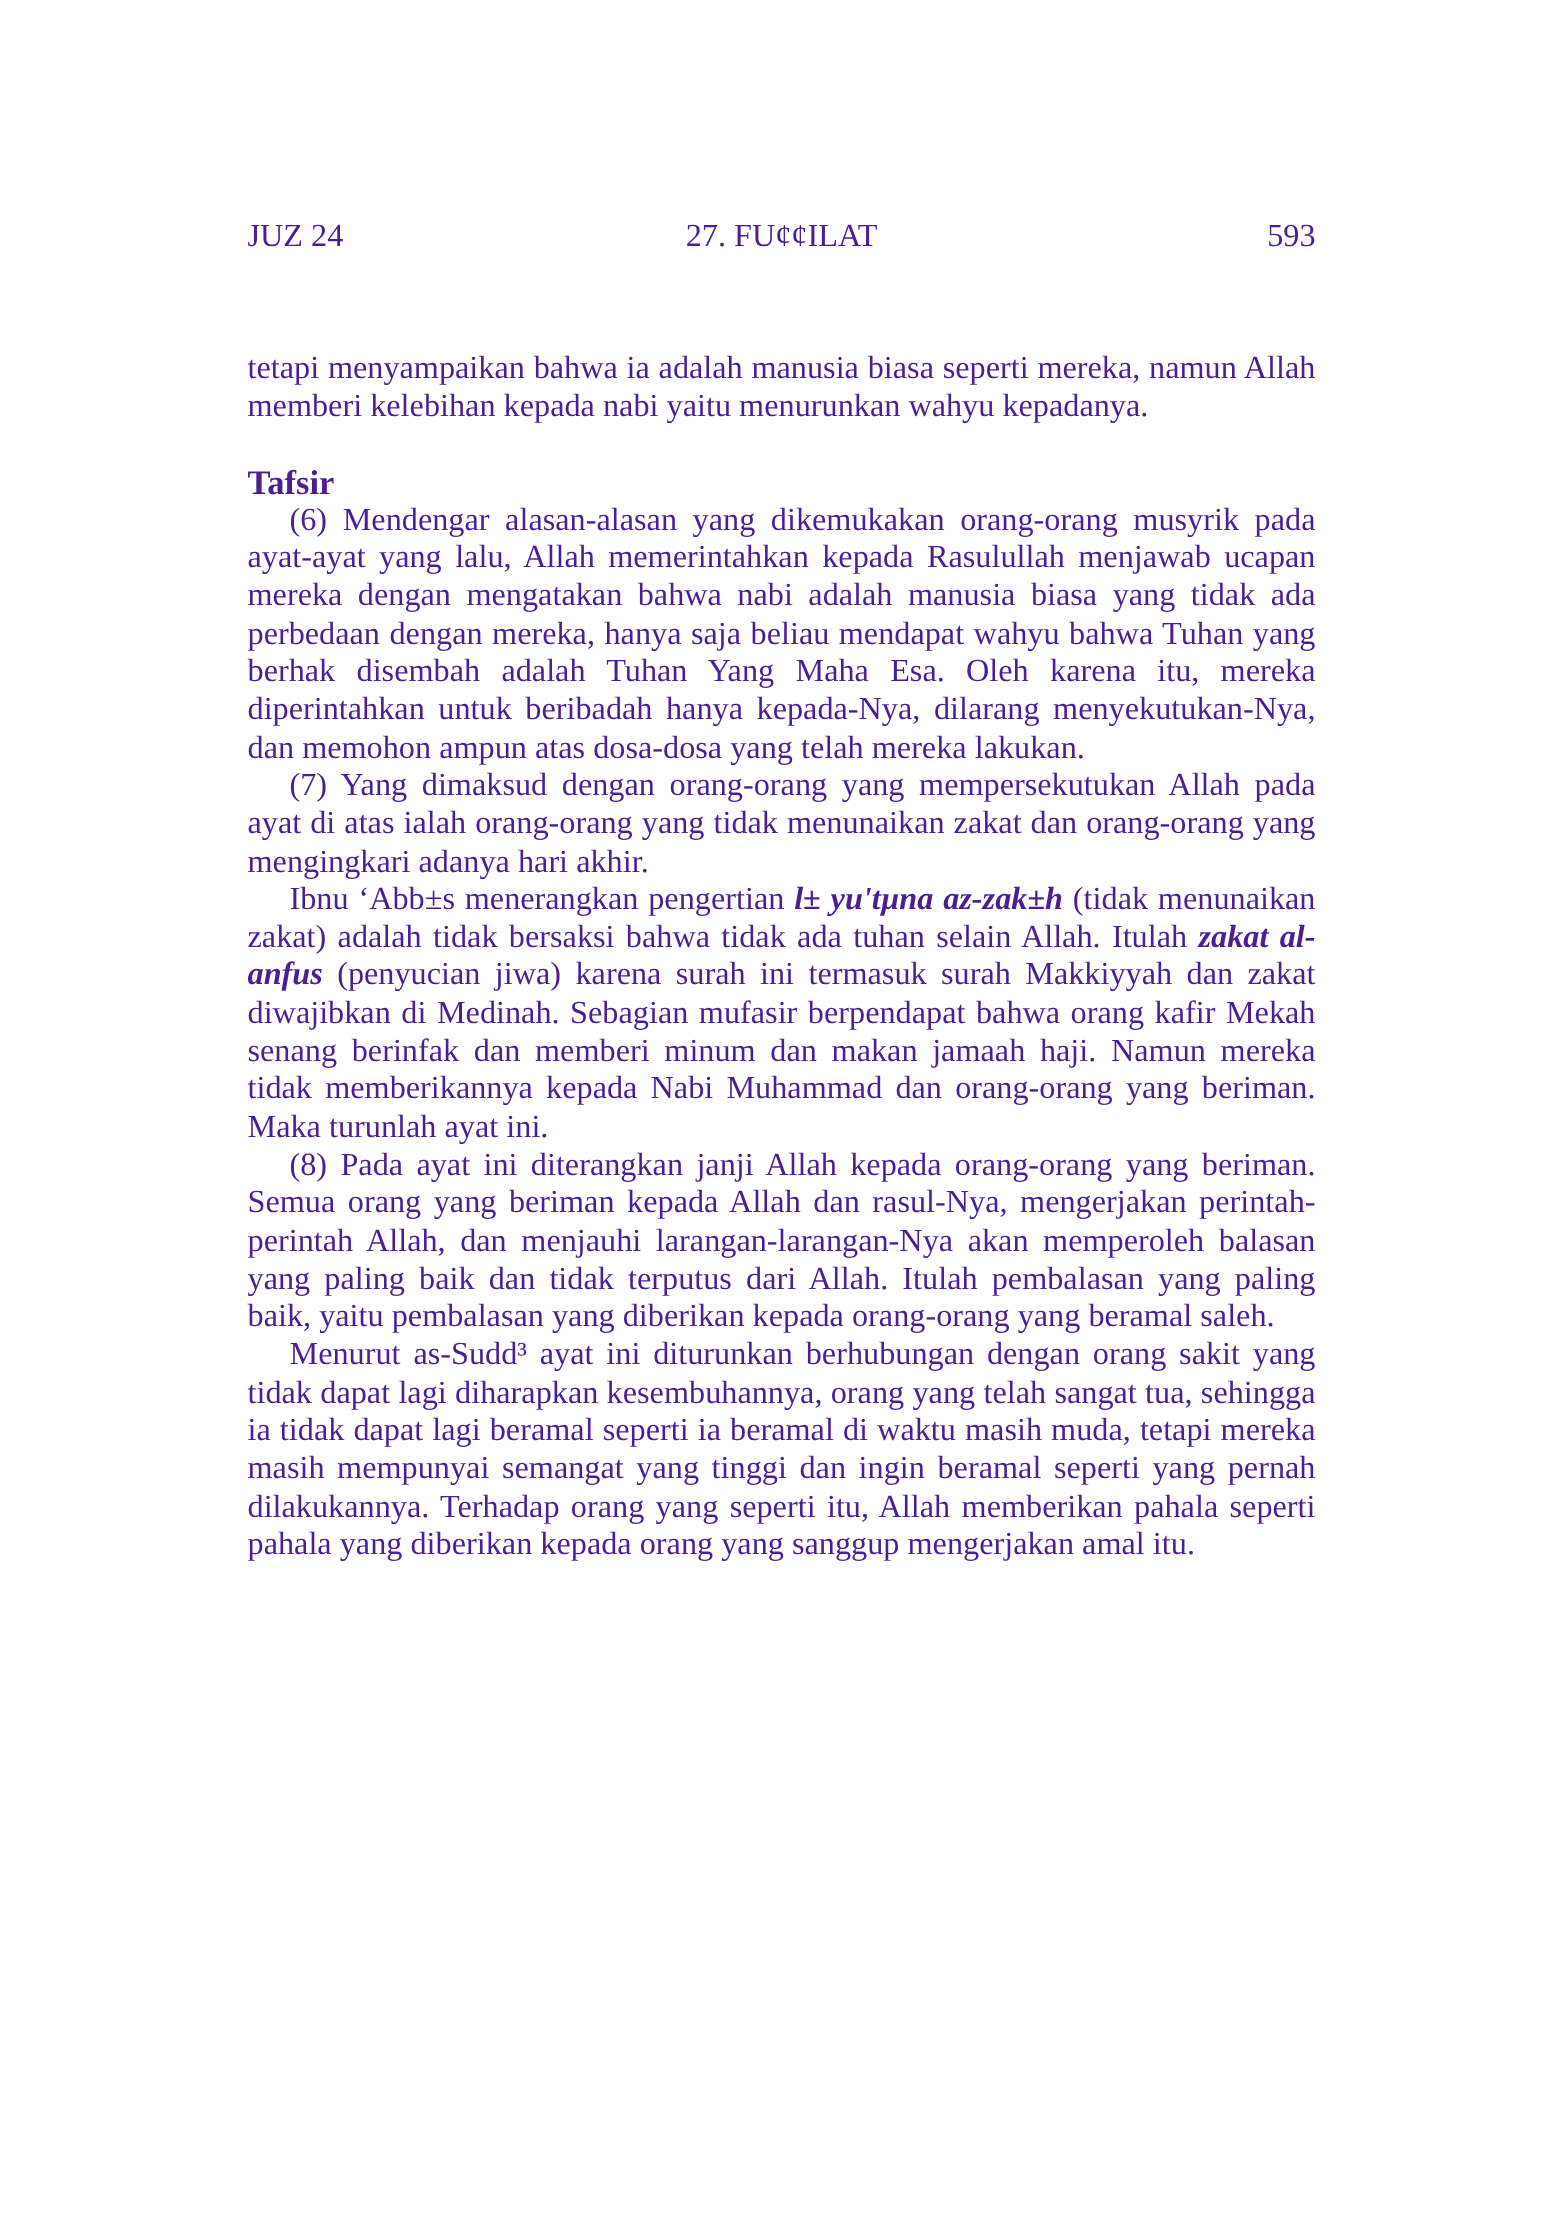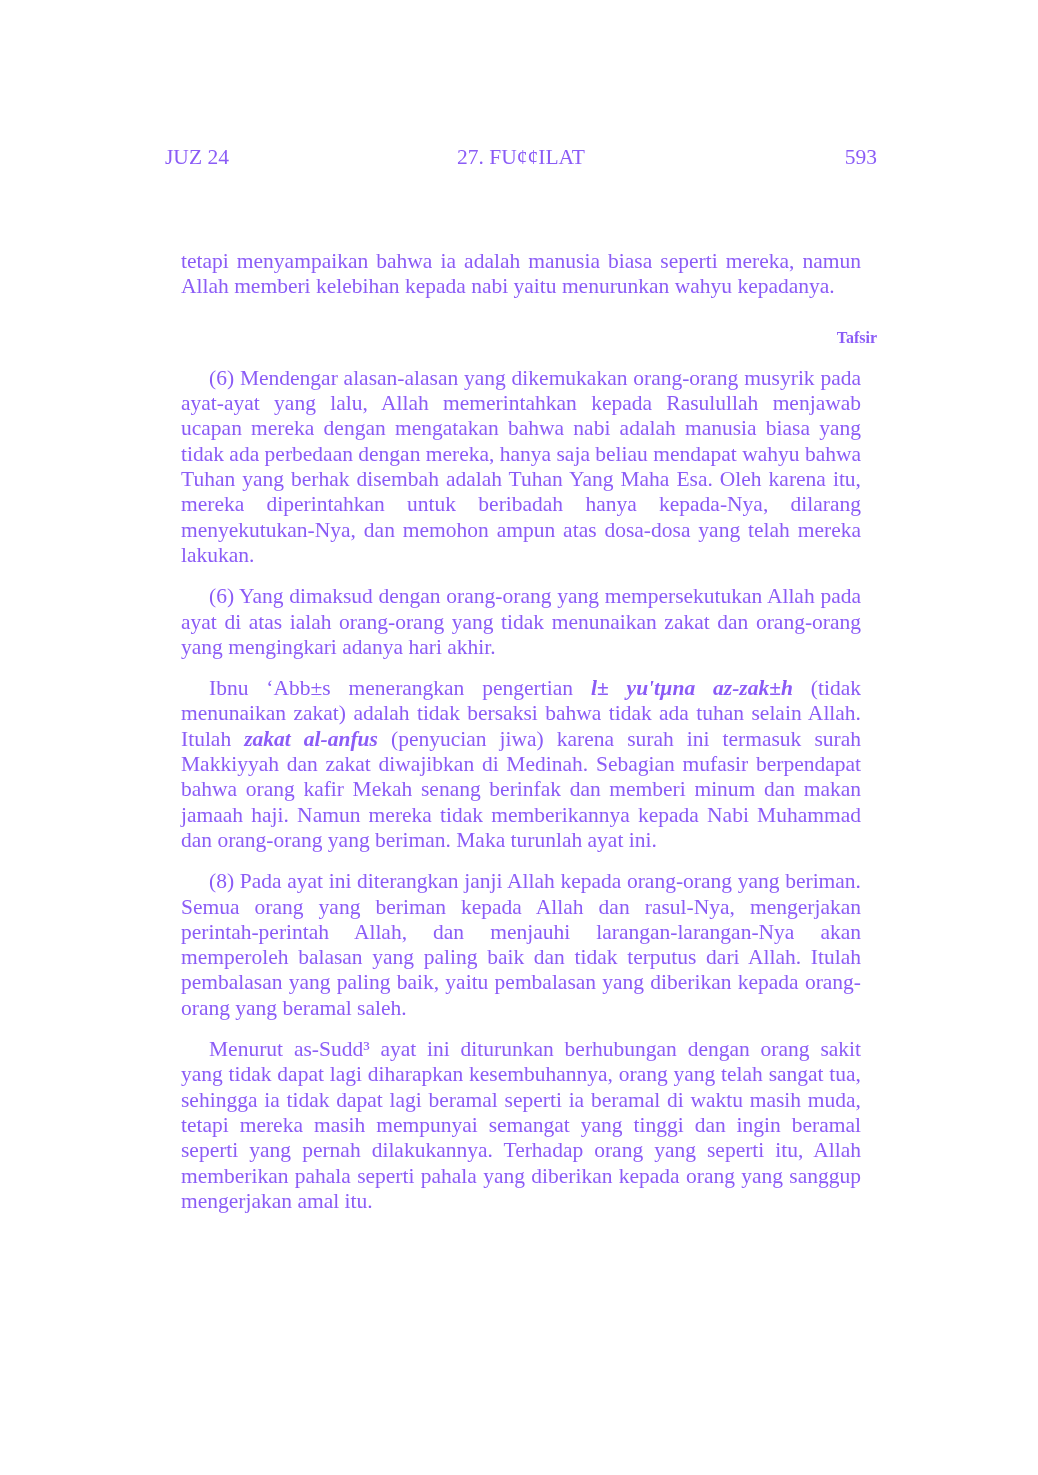--- a/index.html
+++ b/index.html
@@ -5,21 +5,21 @@
   html, body {
     margin: 0;
     padding: 0;
     background: #ffffff;
   }
   .page {
     position: relative;
     width: 1038px;
     height: 1475px;
     background: #ffffff;
-    color: #8b5cf6;
+    color: #4c1d95;
     font-family: "Liberation Serif", "DejaVu Serif", serif;
     overflow: hidden;
   }
   .page-header {
     position: absolute;
     top: 144px;
     left: 165px;
     width: 712px;
     height: 26px;
     font-size: 21.5px;
@@ -45,32 +45,32 @@
   .document-body {
     position: absolute;
     top: 233px;
     left: 165px;
     width: 712px;
     font-size: 21.5px;
     line-height: 25.3px;
     text-align: justify;
   }
   .document-body p {
-    margin: 16px;
+    margin: 0;
     text-indent: 28px;
   }
   .document-body p.no-indent {
     text-indent: 0;
   }
   .document-body h2.section-heading {
-    font-size: 16px;
+    font-size: 23px;
     line-height: 25.3px;
     font-weight: bold;
-    margin: 25px 0 0 16px;
-    text-align: right;
+    margin: 25px 0 0 0;
+    text-align: left;
   }
   .document-body i {
     font-style: italic;
     font-weight: bold;
   }
 </style>
 </head>
 <body>
 
 <div class="page">
@@ -79,19 +79,19 @@
     <span class="hdr-left">JUZ 24</span>
     <span class="hdr-center">27. FU¢¢ILAT</span>
     <span class="hdr-right">593</span>
   </div>
 
   <div class="document-body">
 
   <p class="no-indent"><span>tetapi menyampaikan bahwa ia adalah manusia biasa seperti mereka, namun Allah memberi kelebihan kepada nabi yaitu menurunkan wahyu kepadanya.</span></p>
       <h2 class="section-heading">Tafsir</h2>
       <p class=""><span>(6) Mendengar alasan-alasan yang dikemukakan orang-orang musyrik pada ayat-ayat yang lalu, Allah memerintahkan kepada Rasulullah menjawab ucapan mereka dengan mengatakan bahwa nabi adalah manusia biasa yang tidak ada perbedaan dengan mereka, hanya saja beliau mendapat wahyu bahwa Tuhan yang berhak disembah adalah Tuhan Yang Maha Esa. Oleh karena itu, mereka diperintahkan untuk beribadah hanya kepada-Nya, dilarang menyekutukan-Nya, dan memohon ampun atas dosa-dosa yang telah mereka lakukan.</span></p>
-      <p class=""><span>(6) Yang dimaksud dengan orang-orang yang mempersekutukan Allah pada ayat di atas ialah orang-orang yang tidak menunaikan zakat dan orang-orang yang mengingkari adanya hari akhir.</span></p>
+      <p class=""><span>(7) Yang dimaksud dengan orang-orang yang mempersekutukan Allah pada ayat di atas ialah orang-orang yang tidak menunaikan zakat dan orang-orang yang mengingkari adanya hari akhir.</span></p>
       <p class=""><span>Ibnu ‘Abb±s menerangkan pengertian </span><i>l± yu'tµna az-zak±h</i><span> (tidak menunaikan zakat) adalah tidak bersaksi bahwa tidak ada tuhan selain Allah. Itulah </span><i>zakat al-anfus</i><span> (penyucian jiwa) karena surah ini termasuk surah Makkiyyah dan zakat diwajibkan di Medinah. Sebagian mufasir berpendapat bahwa orang kafir Mekah senang berinfak dan memberi minum dan makan jamaah haji. Namun mereka tidak memberikannya kepada Nabi Muhammad dan orang-orang yang beriman. Maka turunlah ayat ini.</span></p>
       <p class=""><span>(8) Pada ayat ini diterangkan janji Allah kepada orang-orang yang beriman. Semua orang yang beriman kepada Allah dan rasul-Nya, mengerjakan perintah-perintah Allah, dan menjauhi larangan-larangan-Nya akan memperoleh balasan yang paling baik dan tidak terputus dari Allah. Itulah pembalasan yang paling baik, yaitu pembalasan yang diberikan kepada orang-orang yang beramal saleh.</span></p>
       <p class=""><span>Menurut as-Sudd³ ayat ini diturunkan berhubungan dengan orang sakit yang tidak dapat lagi diharapkan kesembuhannya, orang yang telah sangat tua, sehingga ia tidak dapat lagi beramal seperti ia beramal di waktu masih muda, tetapi mereka masih mempunyai semangat yang tinggi dan ingin beramal seperti yang pernah dilakukannya. Terhadap orang yang seperti itu, Allah memberikan pahala seperti pahala yang diberikan kepada orang yang sanggup mengerjakan amal itu.</span></p>
     </div>
 
 </div>
 
 </body></html>

